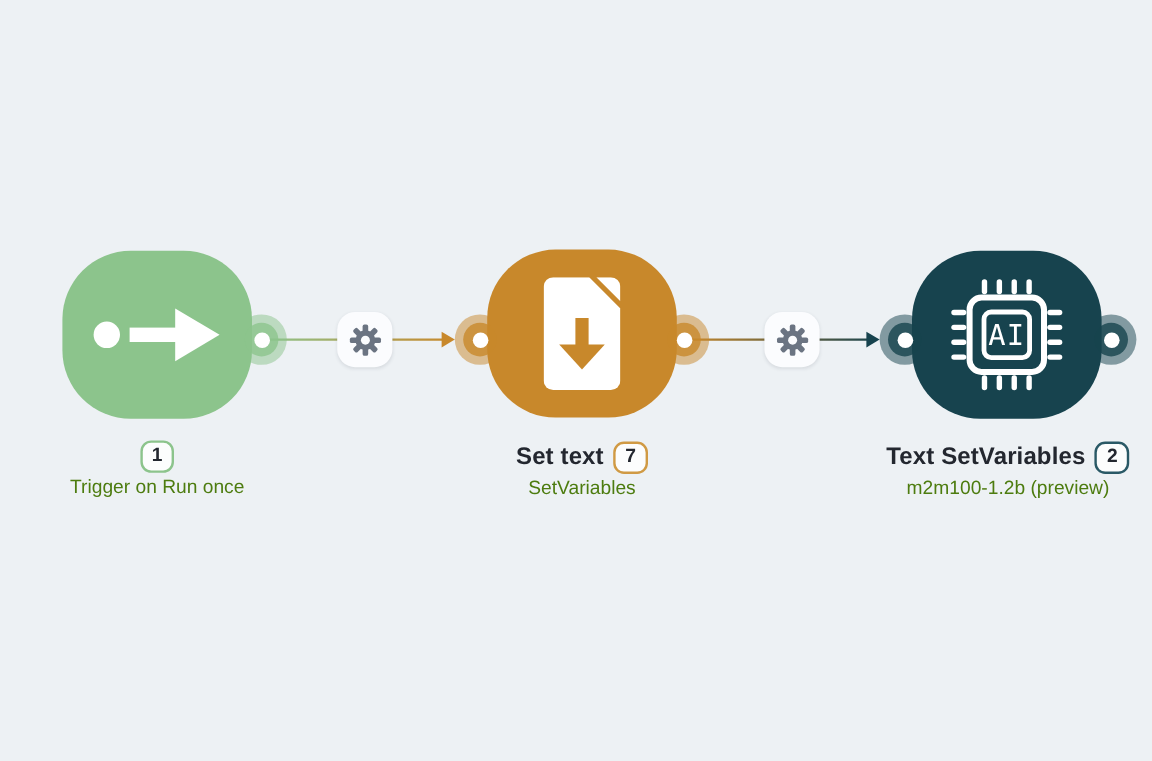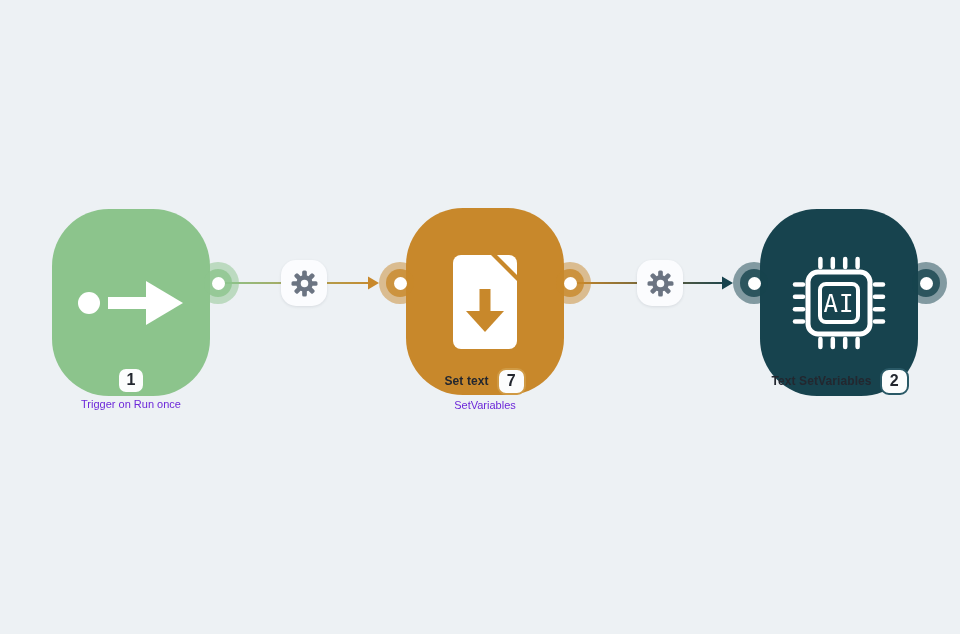--- a/index.html
+++ b/index.html
@@ -15,46 +15,46 @@
     position:absolute;width:42px;height:42px;border-radius:50%;
     opacity:.5;z-index:2;
   }
   .gear-chip{
     position:absolute;width:46px;height:46px;border-radius:15px;
     background:#FBFCFE;box-shadow:0 1px 3px rgba(30,40,60,.10);
     display:flex;align-items:center;justify-content:center;
     z-index:2;cursor:pointer;
   }
   .node{
-    position:absolute;width:158px;height:187px;border-radius:57px;
+    position:absolute;width:158px;height:140px;border-radius:57px;
     display:flex;align-items:center;justify-content:center;
     z-index:3;cursor:grab;
   }
   .port{
     position:absolute;width:28px;height:28px;border-radius:50%;
     z-index:4;cursor:crosshair;
   }
   .port-ring{position:absolute;inset:0;border-radius:50%;opacity:.8;}
   .port-core{position:absolute;inset:7.5px;border-radius:50%;background:#FFFFFF;}
   .node-label{
     position:absolute;width:260px;z-index:3;
     display:flex;flex-direction:column;align-items:center;
   }
   .title-row{display:flex;align-items:center;justify-content:center;gap:8px;}
   .node-title{
-    font-size:12px;font-weight:700;color:#23272F;letter-spacing:.1px;
+    font-size:20px;font-weight:700;color:#23272F;letter-spacing:.1px;
   }
   .node-title:empty{display:none;}
   .count-badge{
     border:2px solid #999;border-radius:9px;background:#FCFDFD;
     padding:1px 8px;font-size:16px;font-weight:700;color:#23272F;
     line-height:1.3;
   }
   .node-subtitle{
-    margin-top:4px;font-size:11px;color:#6d28d9;text-align:left;
+    margin-top:4px;font-size:16px;color:#4d7c0f;text-align:left;
   }
 </style>
 </head>
 <body>
 
 <div class="canvas">
 
   <svg class="edges-layer" width="960" height="634">
     <defs>
       <linearGradient id="grad1" gradientUnits="userSpaceOnUse" x1="218" y1="283" x2="379" y2="283">
@@ -193,15 +193,16 @@
   </span>
   <span class="port" style="left:912px;top:269px;">
     <span class="port-ring" style="background:#17434E;"></span>
     <span class="port-core"></span>
   </span>
   <div class="node-label" style="left:710px;top:368px;">
     <div class="title-row">
       <span class="node-title">Text SetVariables</span>
       <span class="count-badge" style="border-color:#2A5966;">2</span>
     </div>
+    <div class="node-subtitle">m2m100-1.2b (preview)</div>
   </div>
 
 </div>
 
 </body></html>

